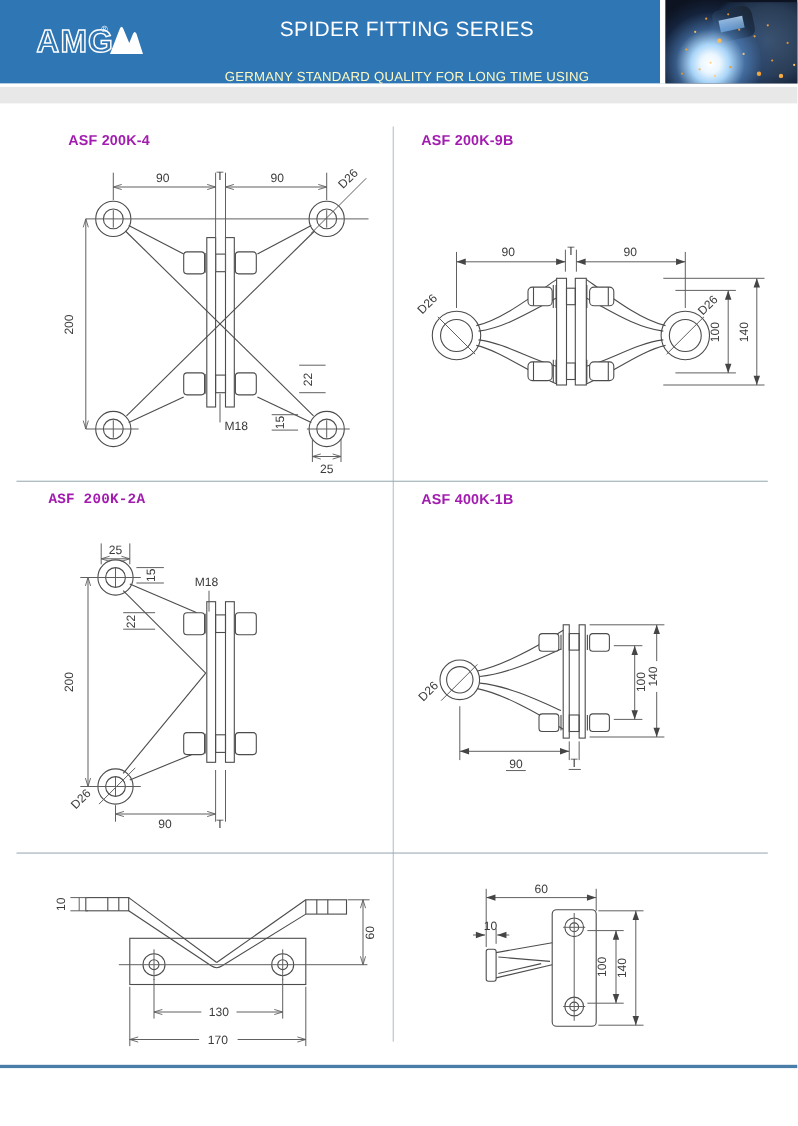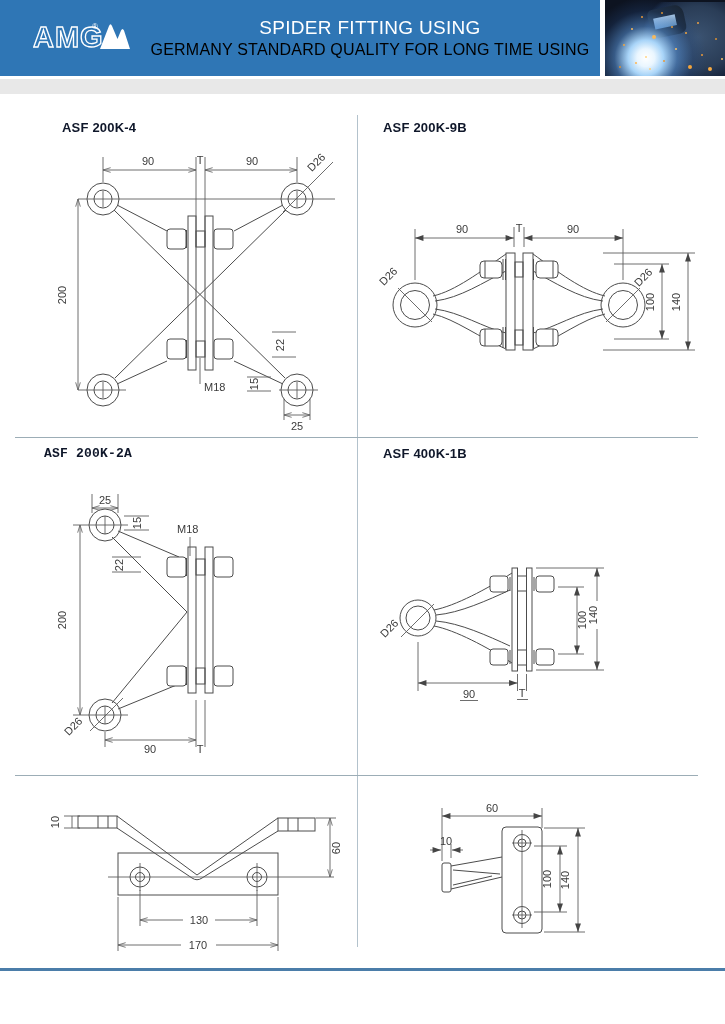--- a/index.html
+++ b/index.html
@@ -7,40 +7,40 @@
         font-family:"Liberation Sans",sans-serif;padding-left:20px;}
   
   .hdr{position:absolute;left:0;top:0;width:725px;height:76px;background:#2f76b5;}
   .hdr-gap{position:absolute;left:0;top:76px;width:725px;height:3px;background:#ffffff;}
   .hdr-strip{position:absolute;left:0;top:79px;width:725px;height:15px;background:#e8e8e8;}
   .logo{position:absolute;left:33px;top:16px;width:100px;height:40px;}
   .titleblock{position:absolute;left:120px;top:17px;width:500px;text-align:center;color:#ffffff;}
   .title{font-size:19px;letter-spacing:.3px;white-space:nowrap;}
   .title b{font-weight:normal;}
   .title span.lt{font-weight:normal;}
-  .subtitle{margin-top:2px;font-size:16px;letter-spacing:.2px;color:#000000;white-space:nowrap;}
+  .subtitle{margin-top:24px;font-size:12px;letter-spacing:.2px;color:#fef9c3;white-space:nowrap;}
   .photo-sep{position:absolute;left:600px;top:0;width:5px;height:76px;background:#ffffff;}
   .photo{position:absolute;left:605px;top:0;width:120px;height:76px;background:#0d1320;overflow:hidden;}
   .ph-body{position:absolute;right:-18px;top:2px;width:100px;height:84px;
      background:radial-gradient(ellipse at 55% 42%, #3b5371 0%, #2a3d57 45%, #16233a 66%, rgba(13,19,32,0) 72%);}
   .ph-helmet{position:absolute;right:40px;top:7px;width:36px;height:29px;background:#1b2736;
      border-radius:5px 9px 7px 7px;transform:rotate(-12deg);}
   .ph-visor{position:absolute;left:5px;top:9px;width:22px;height:11px;
      background:linear-gradient(#bfdcf5,#6f9cc4);}
   .ph-glow{position:absolute;left:0;top:0;width:100%;height:100%;
      background:radial-gradient(circle at 34% 76%, #ffffff 0%, #eaf6ff 9%, #a8d4f8 18%,
        rgba(90,150,220,.55) 32%, rgba(40,80,140,.25) 48%, rgba(0,0,0,0) 62%);}
   .ph-sparks{position:absolute;left:40px;top:56px;width:2px;height:2px;border-radius:50%;background:#ffd488;
      box-shadow:-22px -12px 0 0 #f2a43c,-10px 6px 0 0 #ffb650,8px -20px 0 1px #f7b95c,
        18px 4px 0 0 #e89838,30px -8px 0 0 #ffc468,44px 10px 0 1px #f2a43c,-26px 10px 0 0 #d98f33,
        4px 12px 0 0 #ffcf7a,56px -2px 0 0 #e89838,64px 12px 0 1px #f7aa42,-14px -28px 0 0 #f7b95c,
        26px -30px 0 0 #e0983d,40px -24px 0 0 #f2a43c,70px -18px 0 0 #d98f33,52px -34px 0 0 #eda045,
        -4px -40px 0 0 #e89838,16px -44px 0 0 #d98f33,76px 2px 0 0 #ffc468;}
   
-  .ptitle{position:absolute;font-weight:bold;font-size:13px;color:#0f172a;letter-spacing:.2px;}
+  .ptitle{position:absolute;font-weight:bold;font-size:13px;color:#a21caf;letter-spacing:.2px;}
   .vdiv{position:absolute;left:357px;top:115px;width:1px;height:832px;background:#b3c2cc;}
   .hdiv{position:absolute;left:15px;width:683px;height:1px;background:#9cadb6;}
   .footbar{position:absolute;left:0;top:968px;width:725px;height:3px;background:#4b7da9;}
   svg.draw{position:absolute;}
   .ol *{stroke:#4c4c4c;fill:none;stroke-width:1;}
   .ol .wf{fill:#ffffff;}
   .dm *{stroke:#5e5e5e;fill:none;stroke-width:0.9;}
   .tx text{fill:#3b3b3b;stroke:none;font-size:11px;font-family:"Liberation Sans",sans-serif;}
   .wbg{fill:#ffffff;stroke:none;}
 </style>
@@ -63,21 +63,21 @@
   <div class="hdr">
     <svg class="logo" viewBox="0 0 100 40">
       <text x="0" y="31" font-size="29" font-weight="bold" letter-spacing="1" fill="none" stroke="#ffffff" stroke-width="1.3">AMG</text>
       <text x="59" y="13" font-size="8" fill="#ffffff">®</text>
       <g transform="translate(67,4)">
         <path d="M0 29 L9 6 Q10.5 2.5 12 6 L17.5 19 L21 10.5 Q22.5 7.5 24 10.5 L30 29 Z" fill="#ffffff"></path>
         <circle cx="13.5" cy="25.5" r="3.2" fill="#ffffff"></circle>
       </g>
     </svg>
     <div class="titleblock">
-      <div class="title"><b>SPIDER FITTING</b><span class="lt"> USING</span></div>
+      <div class="title"><b>SPIDER FITTING</b><span class="lt"> SERIES</span></div>
       <div class="subtitle">GERMANY STANDARD QUALITY FOR LONG TIME USING</div>
     </div>
   </div>
   <div class="photo-sep"></div>
   <div class="photo">
     <div class="ph-body"></div>
     <div class="ph-helmet">
       <div class="ph-visor"></div>
     </div>
     <div class="ph-glow"></div>

